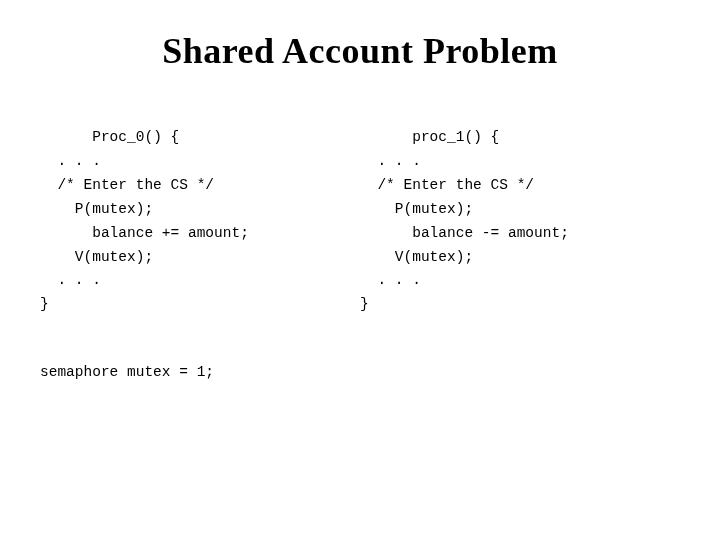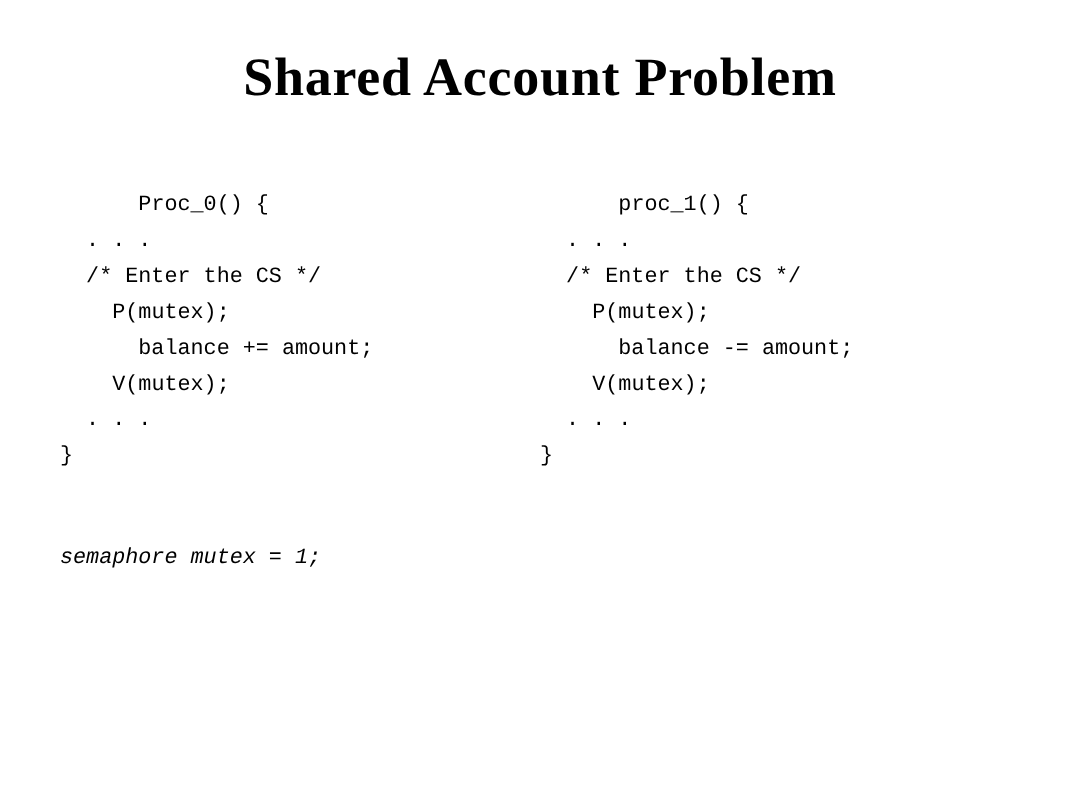--- a/index.html
+++ b/index.html
@@ -53,21 +53,20 @@
     .code-block .bold {
       font-weight: normal;
     }
 
     .semaphore-line {
       font-size: 14.5px;
       line-height: 1.65;
       color: #000000;
       white-space: pre;
       margin-bottom: 19px;
-      font-style: italic;
     }
 
     .fork-lines {
       font-size: 14.5px;
       line-height: 1.65;
       color: #000000;
       white-space: pre;
     }
   </style>
 </head>

